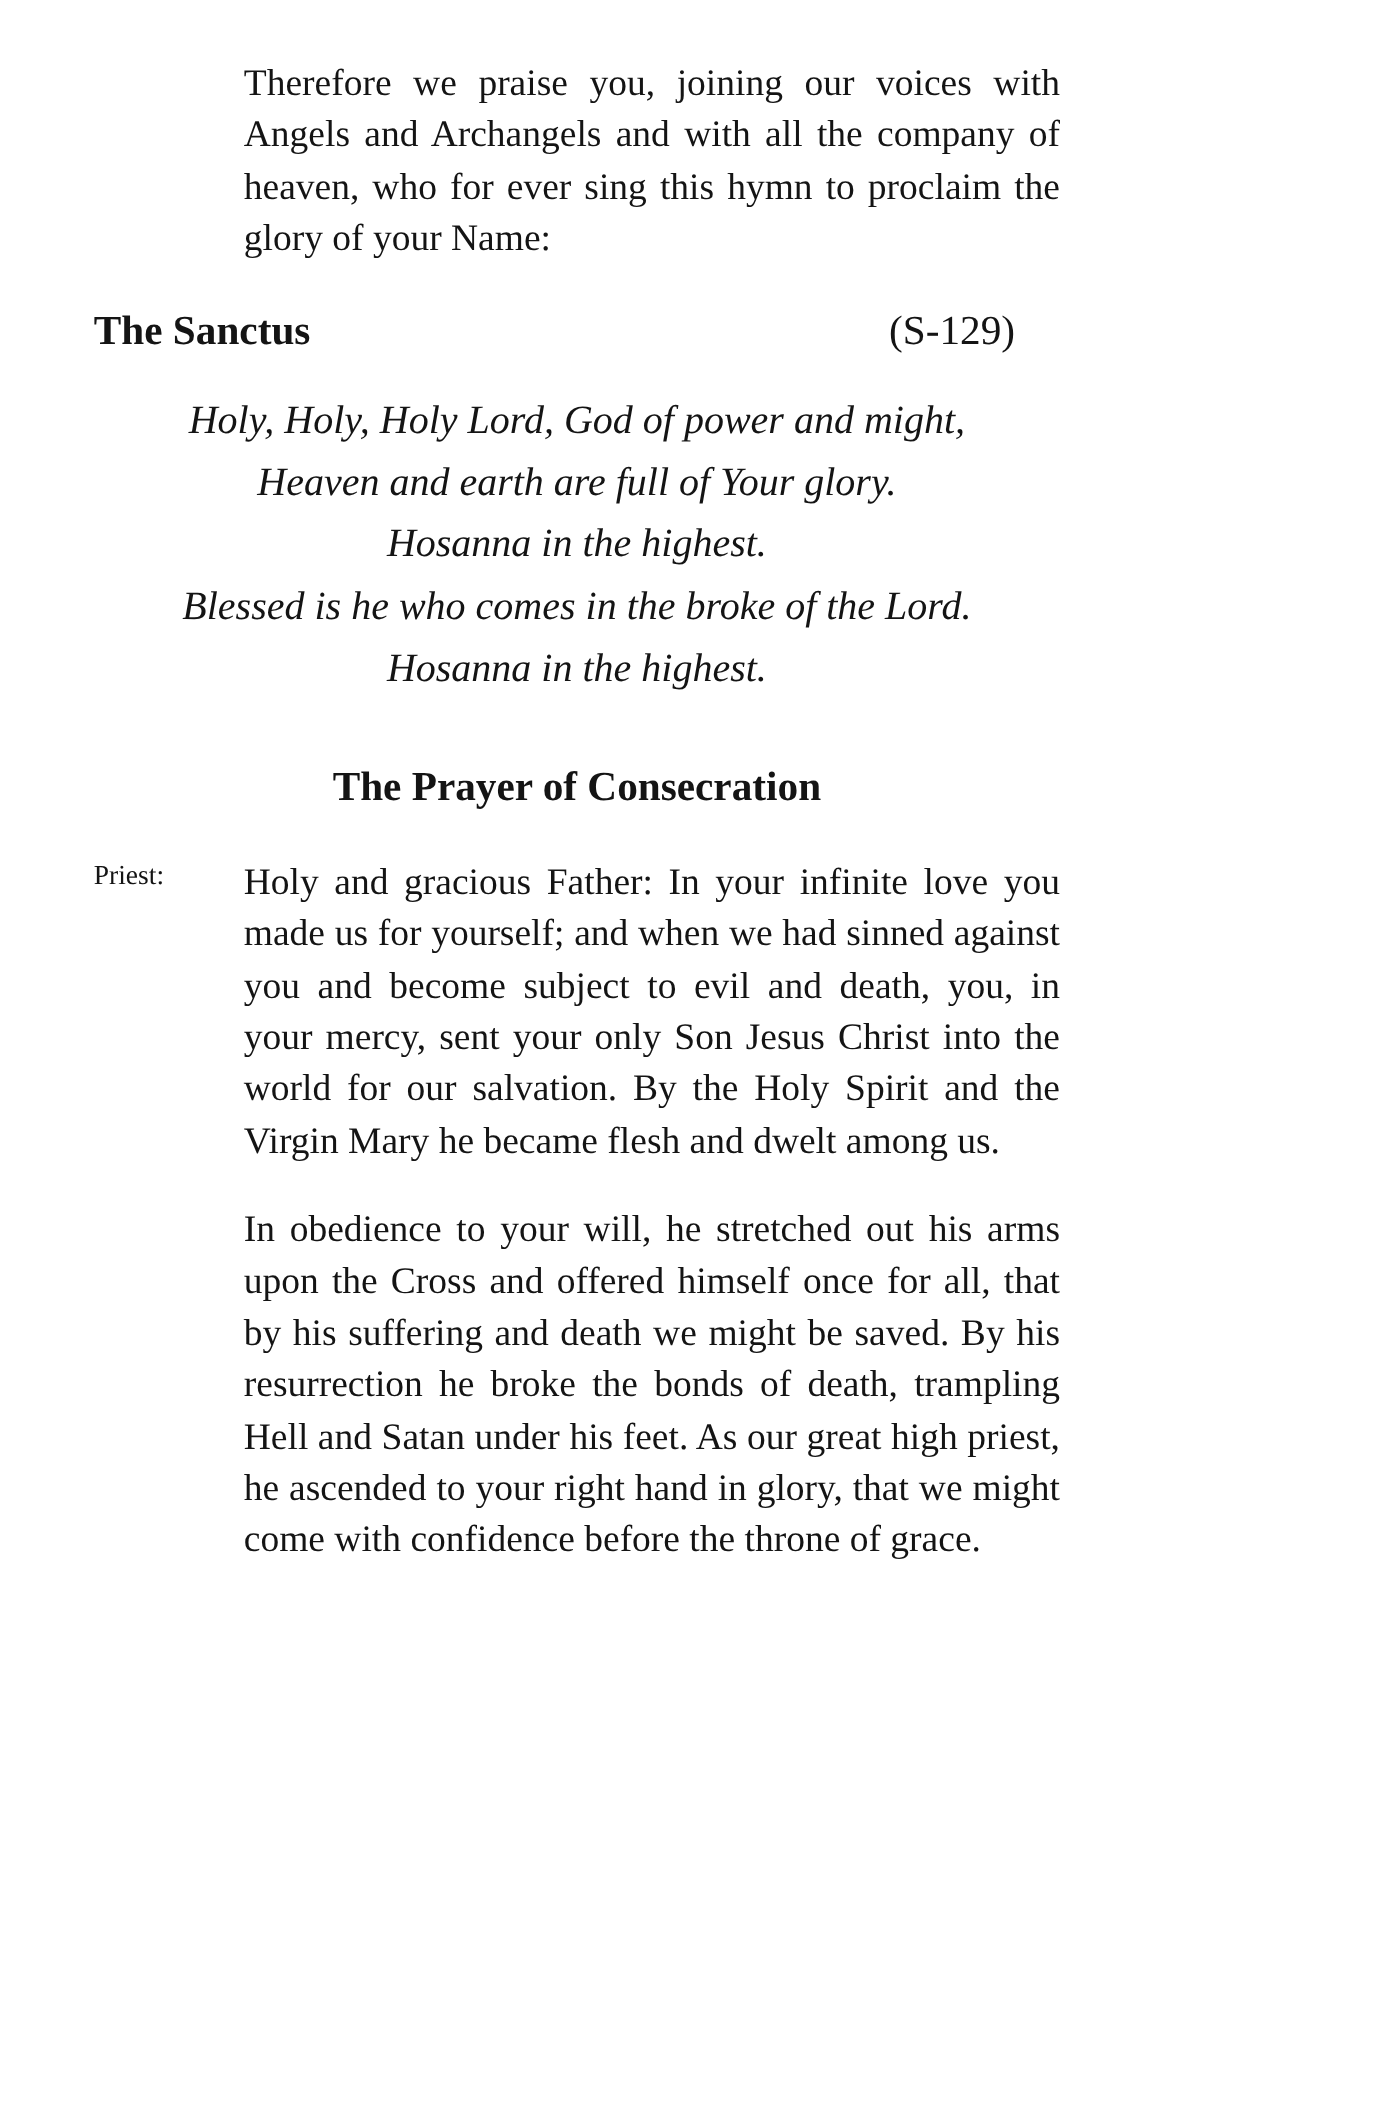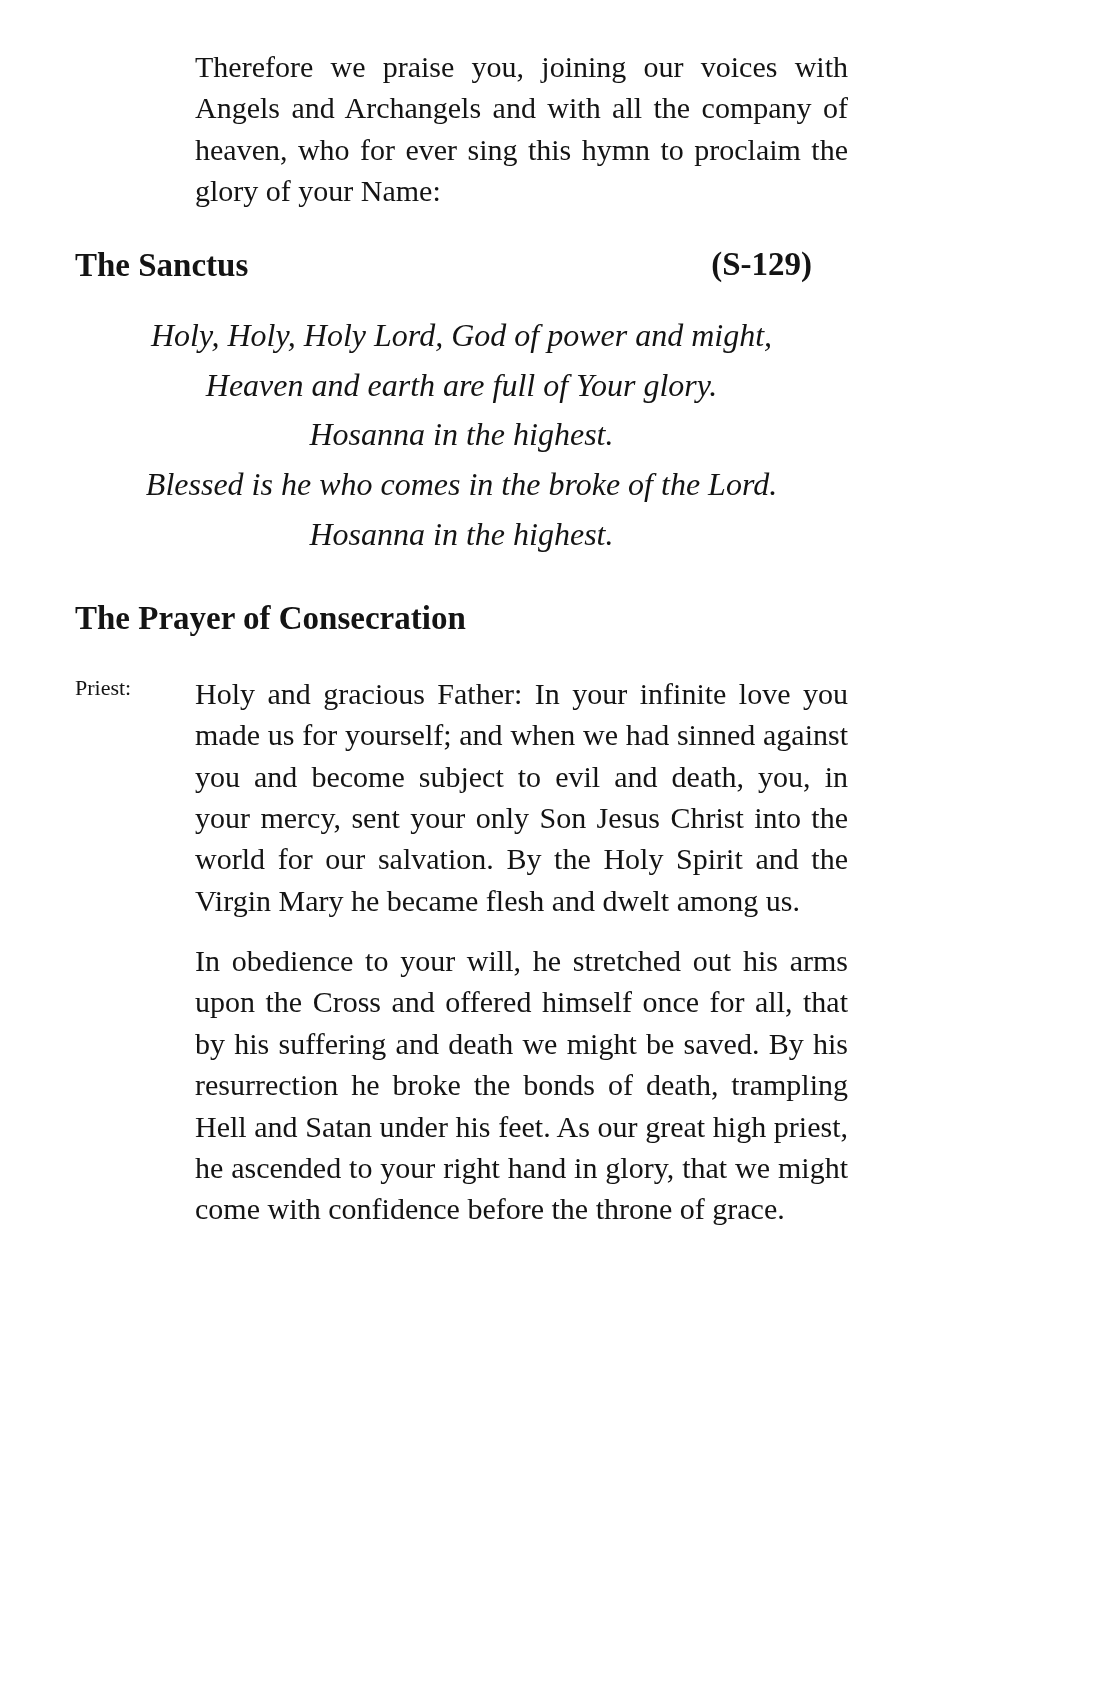--- a/index.html
+++ b/index.html
@@ -31,33 +31,33 @@
     font-size: 30px;
     line-height: 1.38;
     text-align: justify;
     text-justify: inter-word;
   }
 
   
   .heading-row {
     display: flex;
     justify-content: space-between;
-    align-items: flex-start;
+    align-items: center;
     margin-top: 34px;
   }
 
   h2.section-heading {
     font-size: 33px;
     font-weight: bold;
     line-height: 1.2;
   }
 
   .hymn-number {
     font-size: 33px;
-    font-weight: bold;
+    font-weight: normal;
     padding-right: 36px;
   }
 
   
   .hymn {
     margin-top: 26px;
     text-align: center;
   }
 
   .hymn-line {
@@ -86,25 +86,26 @@
     flex: 0 0 120px;
     font-size: 22px;
     line-height: 1.38;
   }
 
   .speaker-block p.body-text {
     flex: 1 1 auto;
   }
 
   .para-gap {
-    margin-top: 19px;
+    margin-top: 30px;
   }
 
   .consecration-heading {
-    margin-top: 40px;
+    margin-top: 52px;
+    text-align: center;
   }
 </style>
 </head>
 <body>
 
 <div class="page">
 
   <p class="body-text indented">Therefore we praise you, joining our voices with Angels and Archangels and with all the company of heaven, who for ever sing this hymn to proclaim the glory of your Name:</p>
 
   <div class="heading-row">

